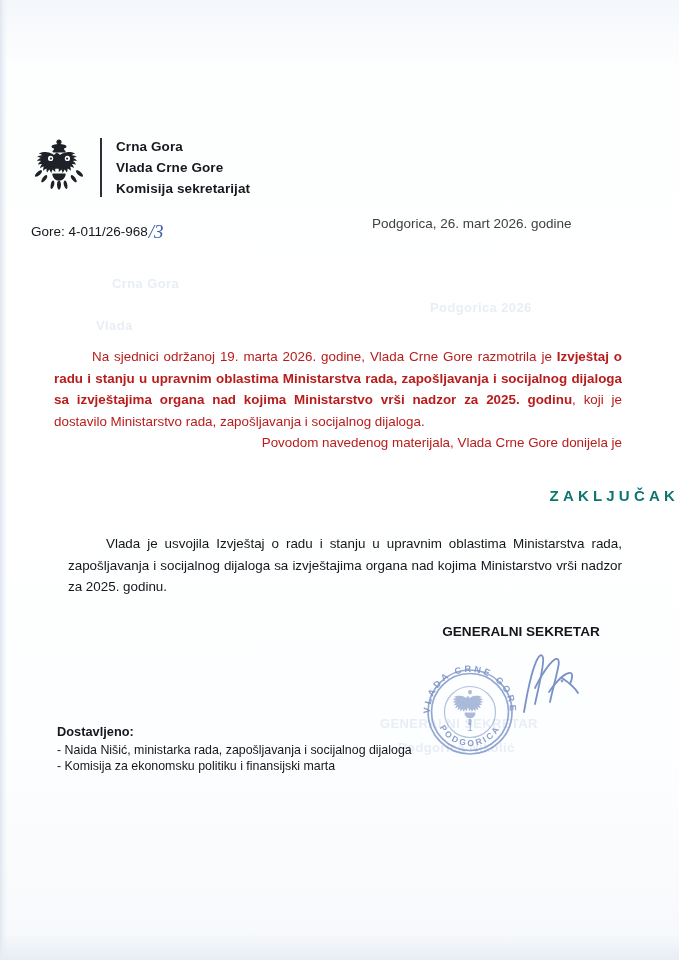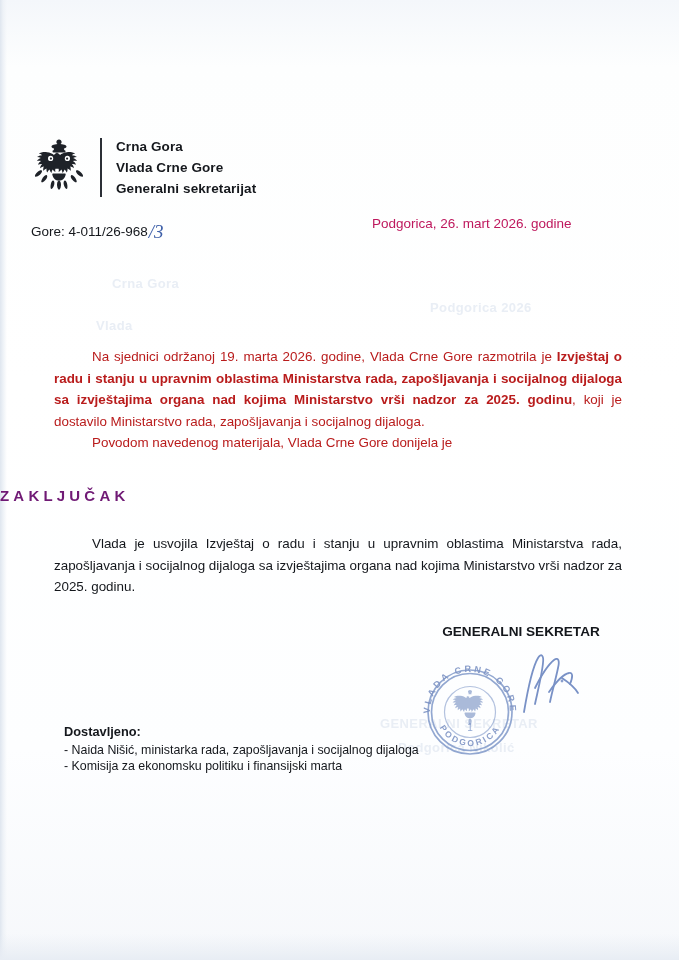--- a/index.html
+++ b/index.html
@@ -85,65 +85,65 @@
     position: relative;
     top: 2px;
     left: 1px;
   }
 
   #place-date {
     position: absolute;
     left: 372px;
     top: 216px;
     font-size: 13.5px;
-    color: #be185d;
+    color: #404040;
     white-space: nowrap;
   }
 
   
   #body-block {
     position: absolute;
     left: 54px;
     top: 346px;
     width: 568px;
     font-size: 13.4px;
     line-height: 21.5px;
     text-align: justify;
     text-justify: inter-word;
     color: #b91c1c;
   }
   #body-block .indent { text-indent: 38px; }
   #body-block b { font-weight: bold; }
   .para { margin: 0; }
-  .para-last-flat { text-align: left; }
+  .para-last-flat { text-align: right; }
 
   #zakljucak {
     position: absolute;
     left: 0;
     right: 0;
     top: 487px;
-    text-align: left;
+    text-align: right;
     font-size: 15px;
     font-weight: bold;
     letter-spacing: 4.2px;
-    color: #701a75;
+    color: #0f766e;
   }
 
   #conclusion-block {
     position: absolute;
     left: 54px;
     top: 533px;
     width: 568px;
     font-size: 13.4px;
     line-height: 21.5px;
     text-align: justify;
     text-justify: inter-word;
     color: #14171c;
   }
-  #conclusion-block .indent { text-indent: 38px; }
+  #conclusion-block .indent { text-indent: 38px; margin-left: 14px; }
 
   
   #signature-block {
     position: absolute;
     left: 396px;
     top: 622px;
     width: 250px;
     text-align: center;
     font-size: 13.6px;
     font-weight: bold;
@@ -164,21 +164,21 @@
     left: 518px;
     top: 648px;
     width: 66px;
     height: 76px;
     pointer-events: none;
   }
 
   
   #dostavljeno {
     position: absolute;
-    left: 64px;
+    left: 57px;
     top: 724px;
     font-size: 12.4px;
     line-height: 16.6px;
     color: #14171c;
   }
   #dostavljeno-title {
     font-weight: bold;
     font-size: 12.8px;
     display: block;
     margin-bottom: 1px;
@@ -247,21 +247,21 @@
         <circle cx="18.9" cy="21.6" r="1.1"></circle>
         <circle cx="35.1" cy="21.6" r="1.1"></circle>
       </g>
     </svg>
 
     <div id="header-rule"></div>
 
     <div id="org-lines">
       <div>Crna Gora</div>
       <div>Vlada Crne Gore</div>
-      <div>Generalni sekretarijat</div>
+      <div>Komisija sekretarijat</div>
     </div>
   </div>
 
   <div id="broj-line">
     <span>Gore:</span>
     <span>4-011/26-968</span><span id="broj-hand">/3</span>
   </div>
 
   <div id="place-date">Podgorica, 26. mart 2026. godine</div>
 

